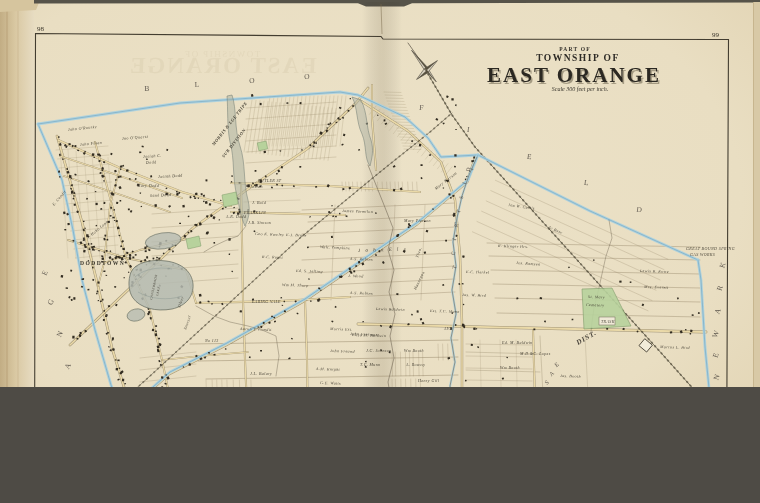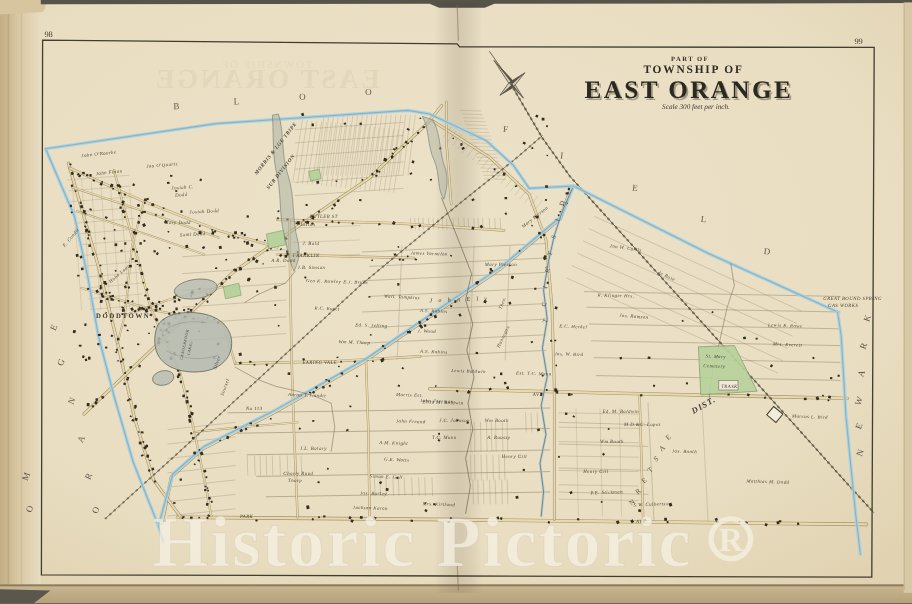--- a/index.html
+++ b/index.html
@@ -1,14 +1,14 @@
 <!DOCTYPE html>
 <html><head><meta charset="utf-8"><style>
 html,body{margin:0;padding:0;background:#4e4b45;}
-#page{position:relative;width:760px;height:503px;overflow:hidden;font-family:"Liberation Serif",serif;text-decoration:underline;}
+#page{position:relative;width:760px;height:387px;overflow:hidden;font-family:"Liberation Serif",serif;text-decoration:underline;}
 text{font-family:"Liberation Serif",serif;}
 </style></head><body>
 <div id="page">
 <svg width="760" height="503" viewBox="0 0 760 503">
 <defs>
 <radialGradient id="pv" cx="45%" cy="40%" r="75%">
  <stop offset="0%" stop-color="#ece2c8"></stop>
           <stop offset="70%" stop-color="#e9dec2"></stop>
           <stop offset="100%" stop-color="#e1d3b2"></stop>
 </radialGradient>

